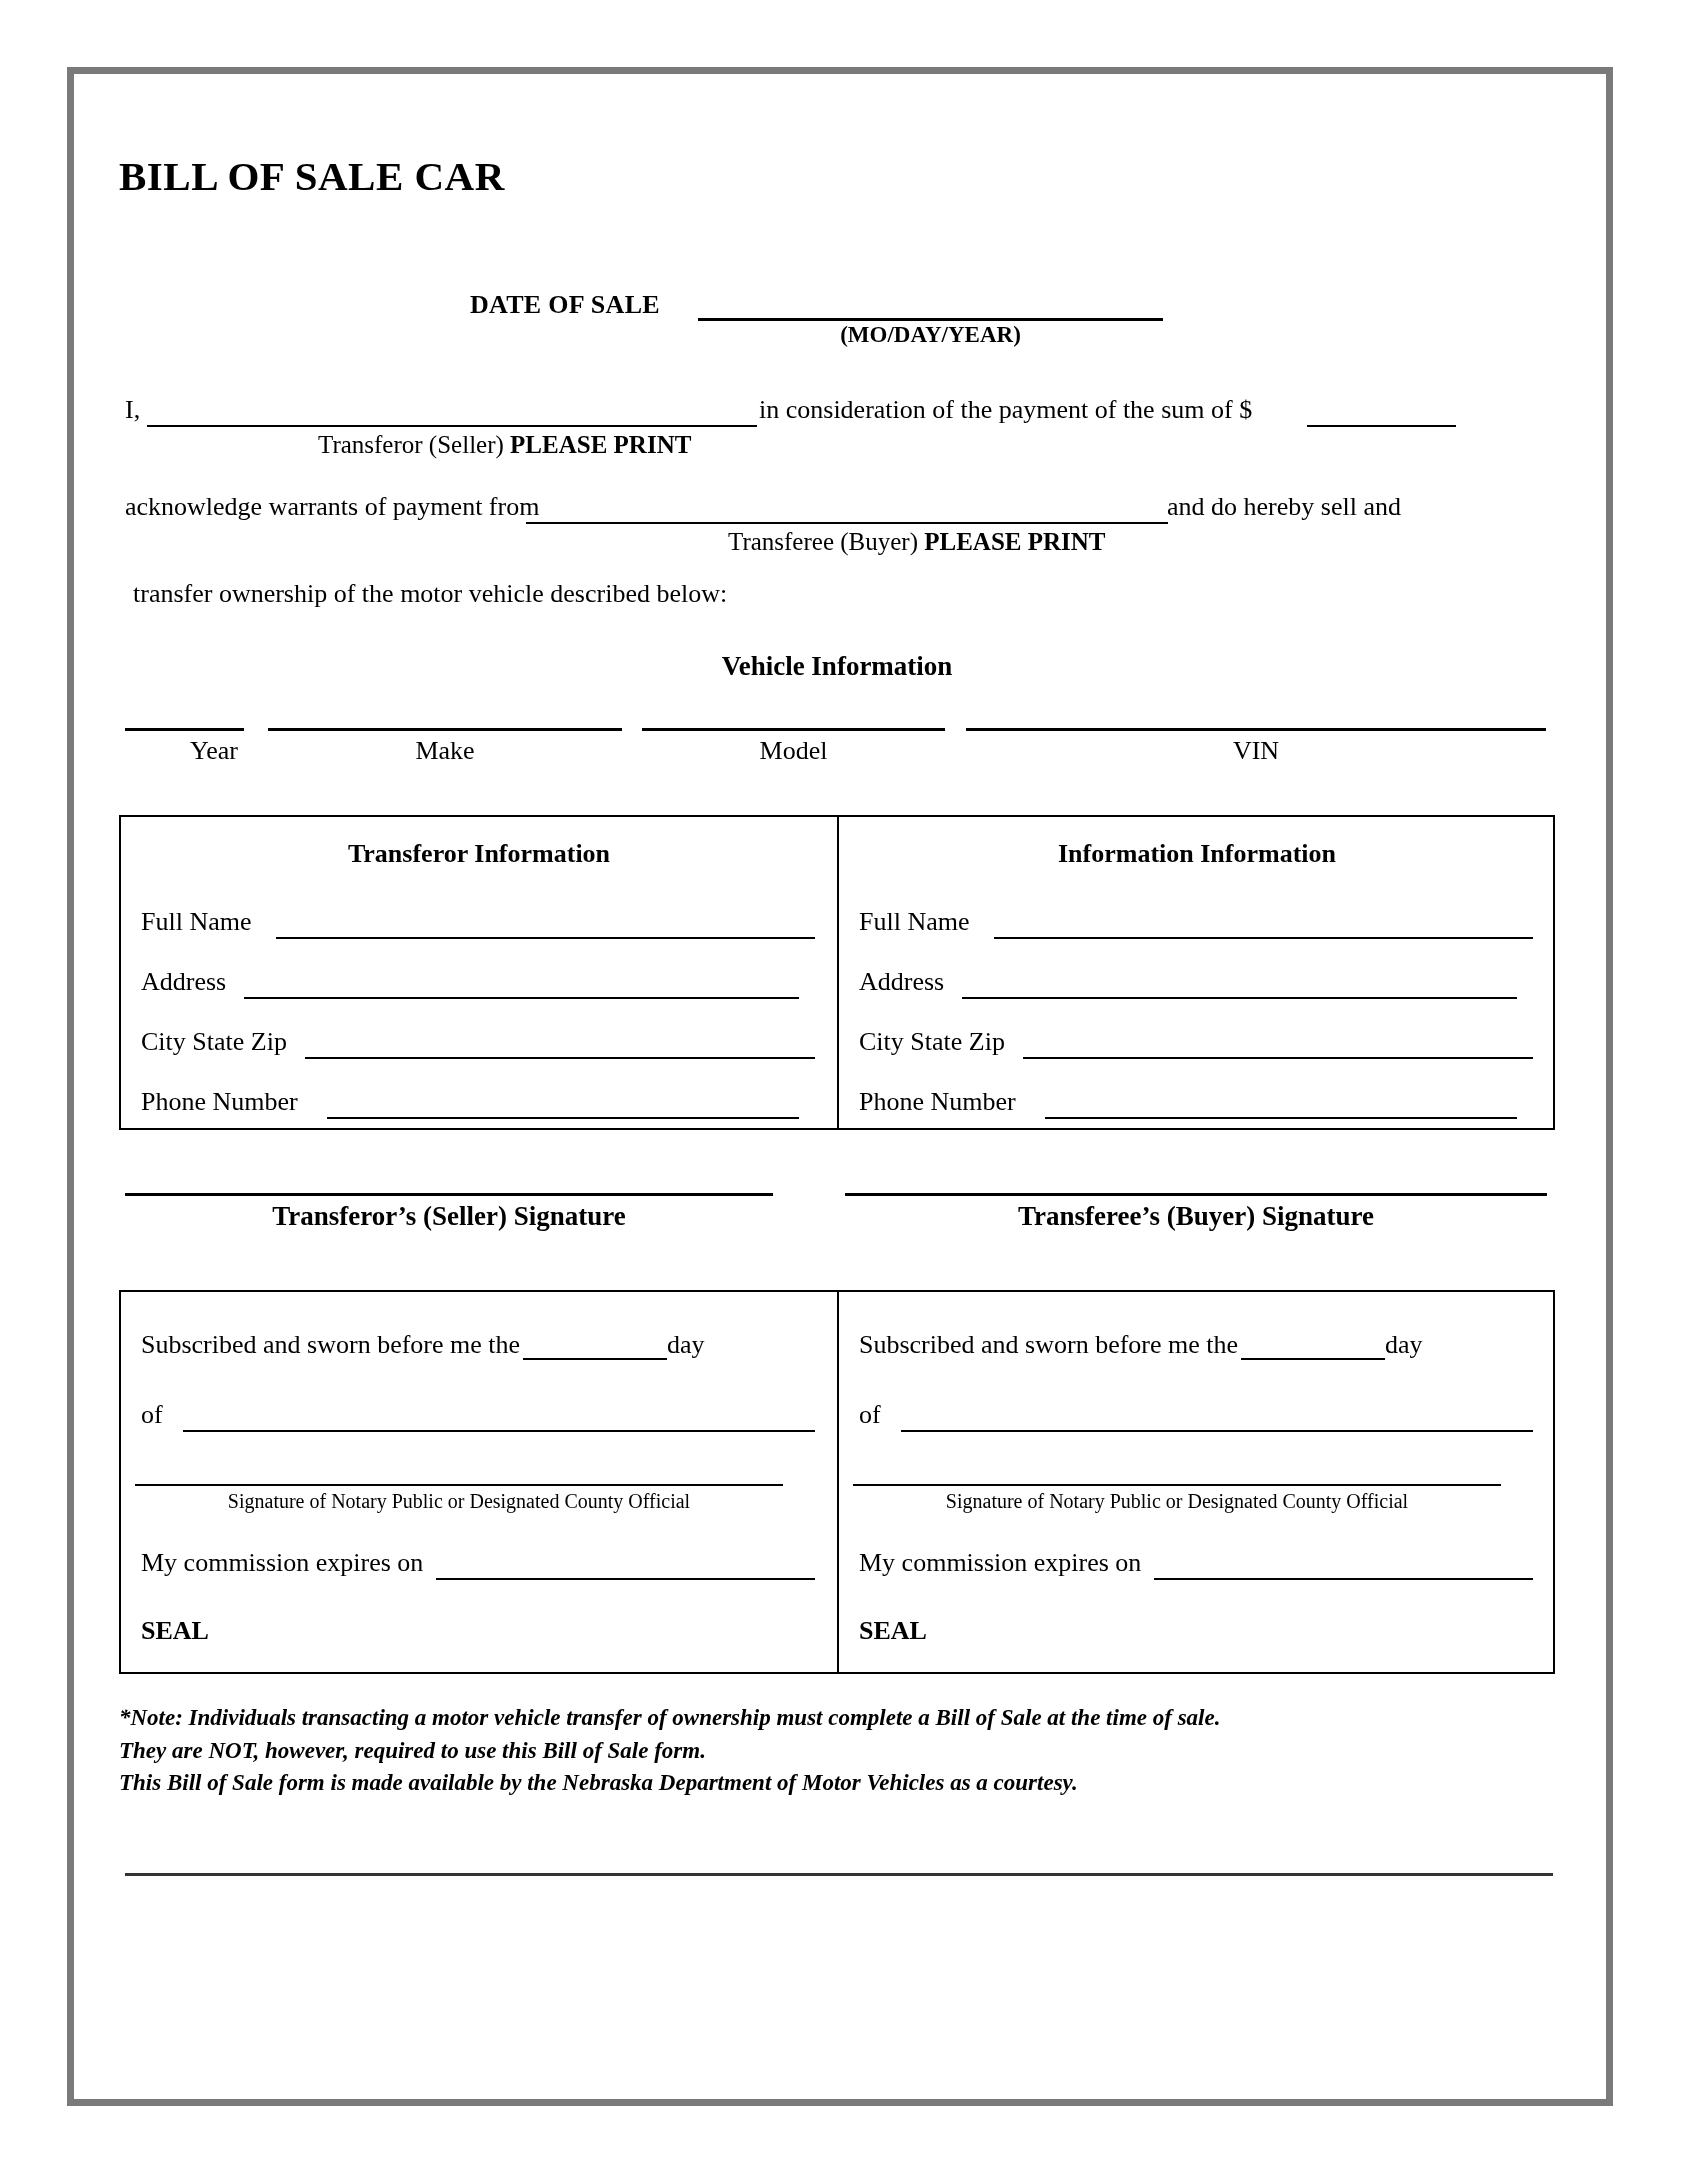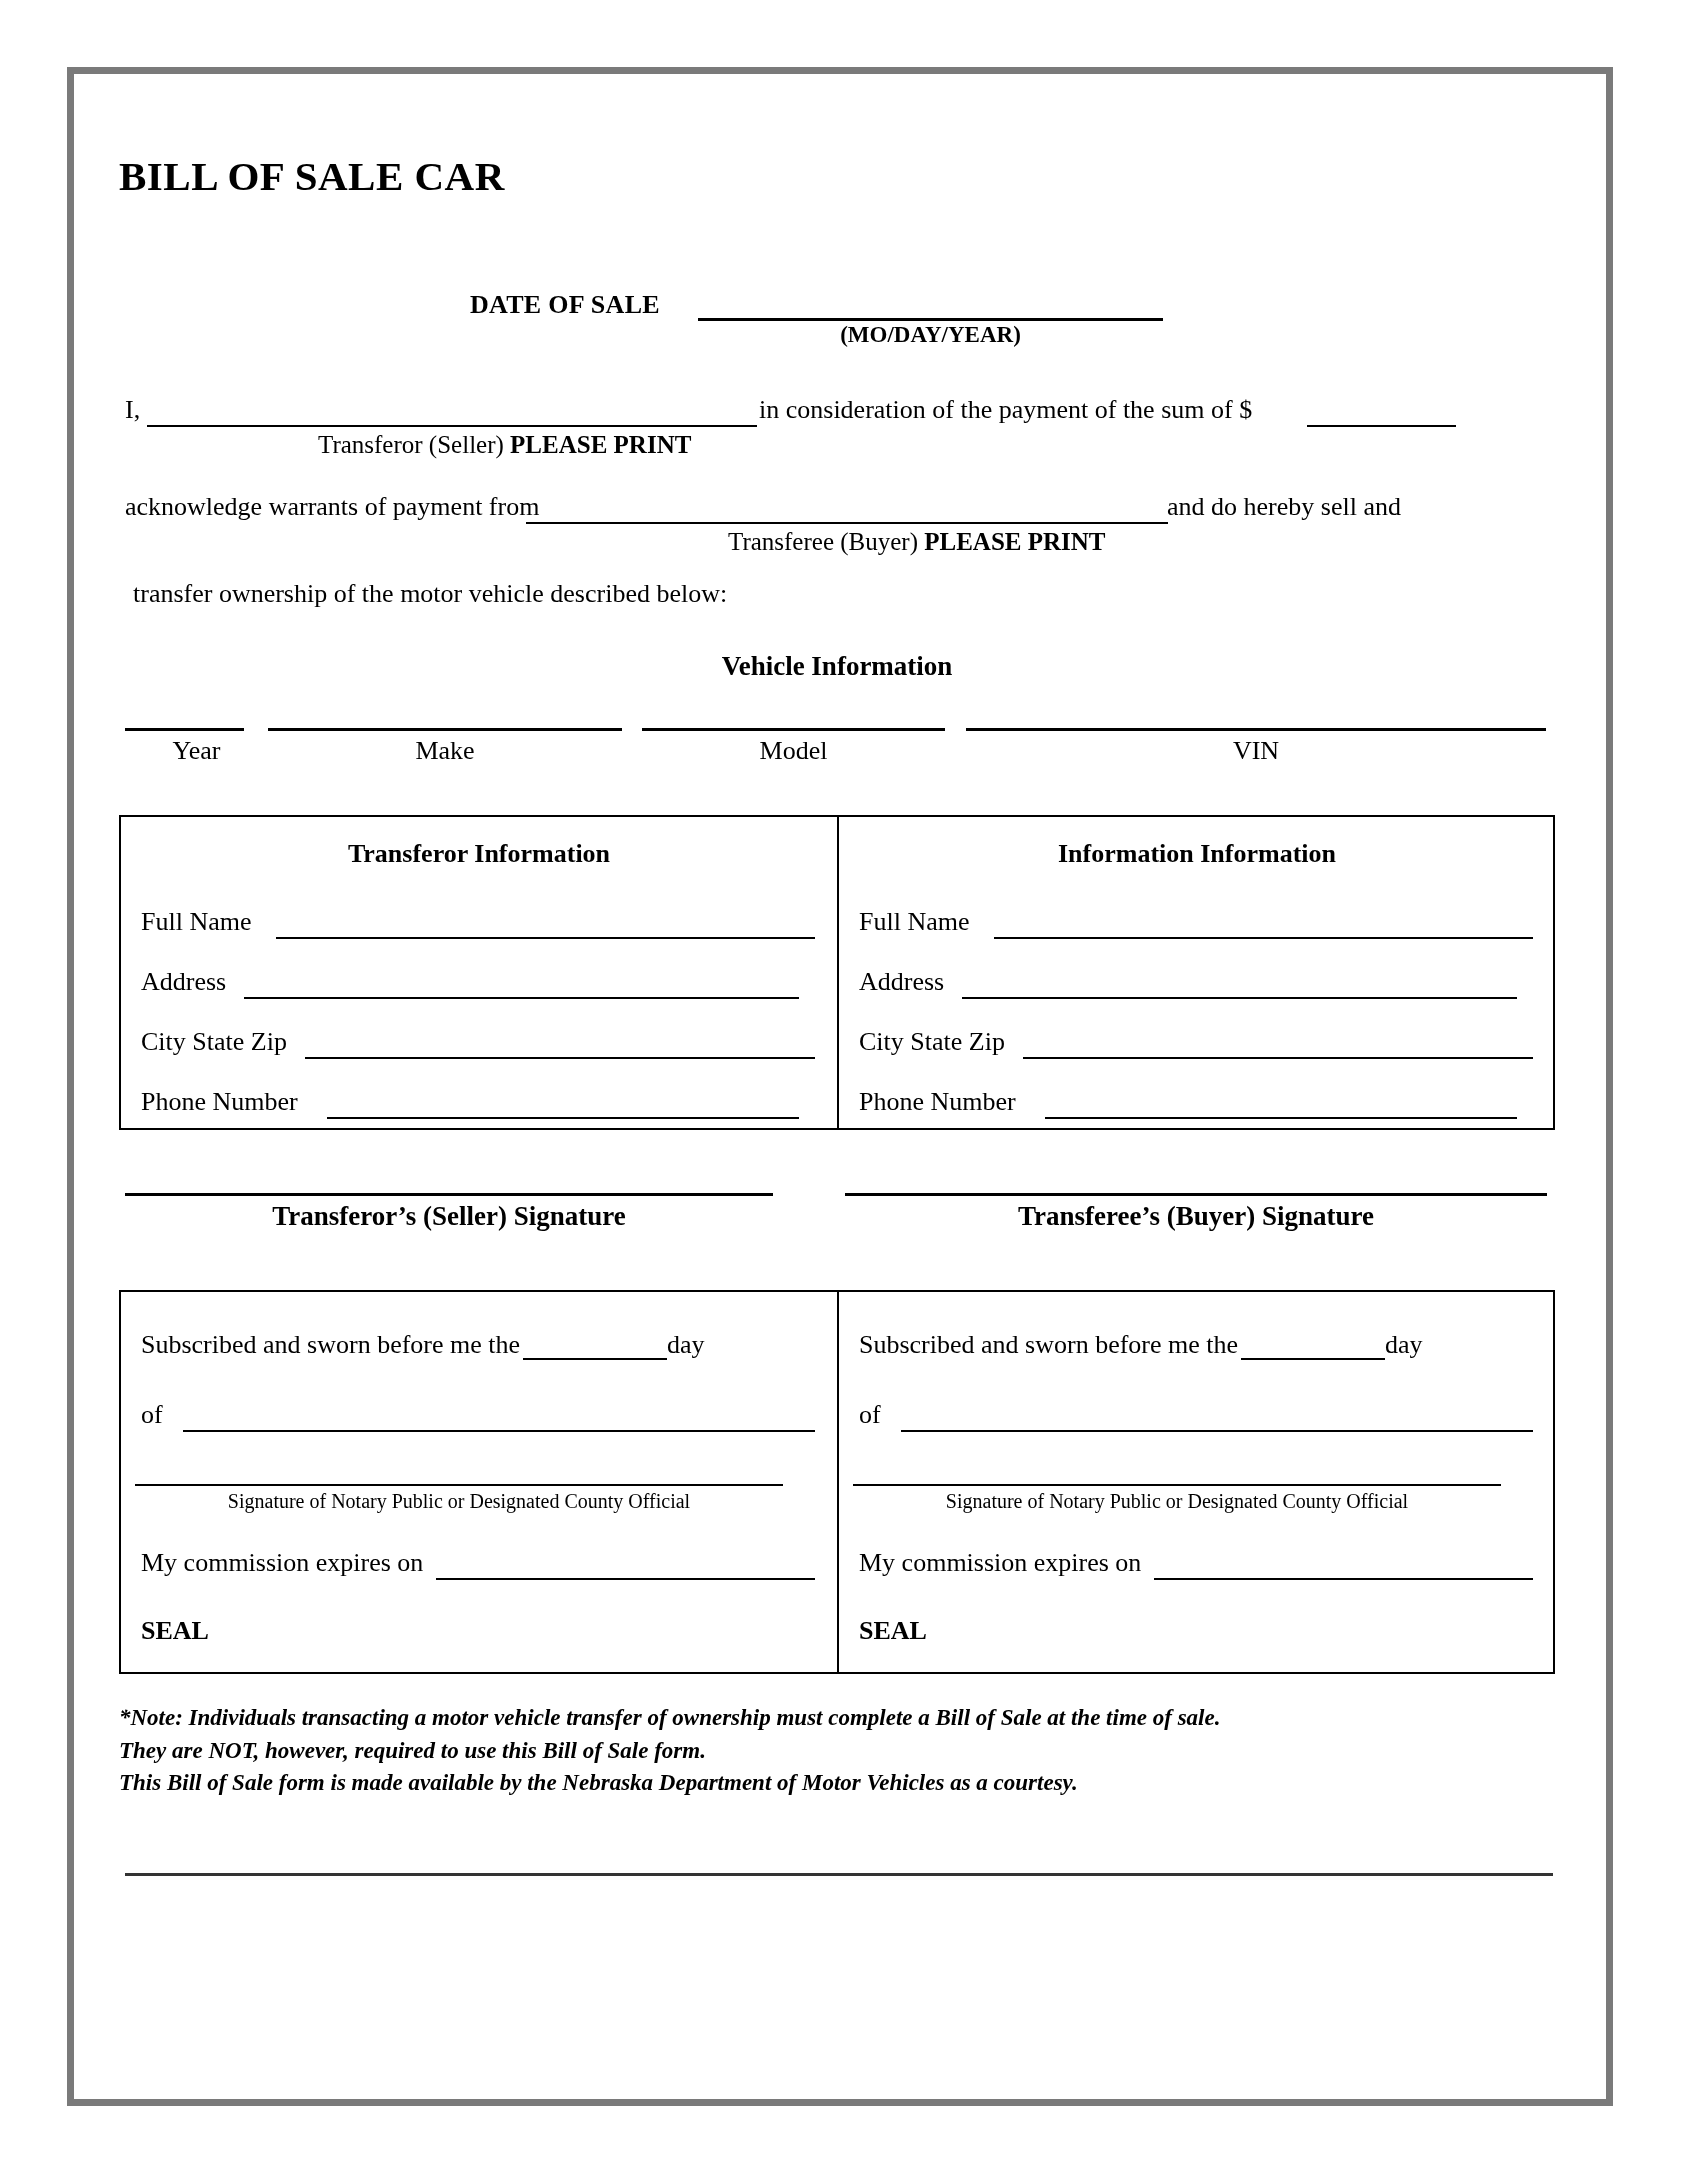--- a/index.html
+++ b/index.html
@@ -395,21 +395,21 @@
         <span class="sub-buyer"><span>Transferee (Buyer) </span><b>PLEASE PRINT</b></span>
       </div>
 
       <div class="line-transfer">transfer ownership of the motor vehicle described below:</div>
     </div>
 
     <div class="vehicle-heading">Vehicle Information</div>
 
     <div class="vehicle-row">
       <span class="vrule" style="left:6px;   width:119px;"></span>
-      <span class="vlabel" style="left:18px;   width:119px;">Year</span>
+      <span class="vlabel" style="left:0;   width:119px;text-align:right;">Year</span>
 
       <span class="vrule" style="left:149px; width:354px;"></span>
       <span class="vlabel" style="left:149px; width:354px;">Make</span>
 
       <span class="vrule" style="left:523px; width:303px;"></span>
       <span class="vlabel" style="left:523px; width:303px;">Model</span>
 
       <span class="vrule" style="left:847px; width:580px;"></span>
       <span class="vlabel" style="left:847px; width:580px;">VIN</span>
     </div>

